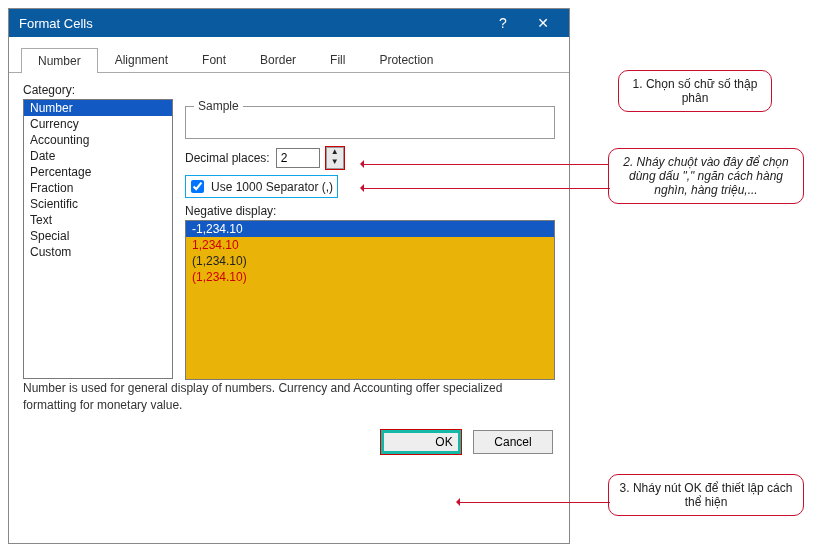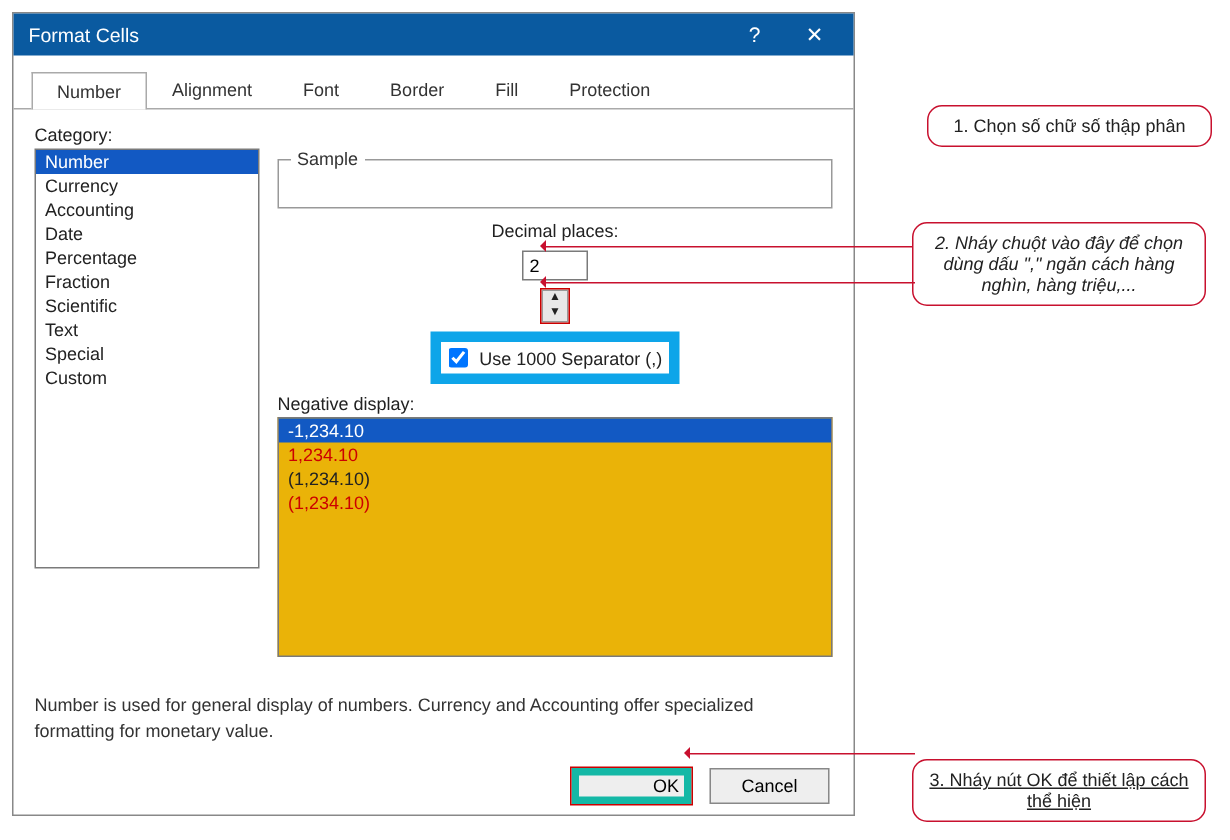--- a/index.html
+++ b/index.html
@@ -26,40 +26,40 @@
   .cat-list {
     width: 150px; height: 280px; border: 1px solid #7a7a7a; overflow: auto; background: #fff;
   }
   .cat-item { padding: 1px 6px; cursor: pointer; }
   .cat-item.sel { background: #1259c3; color: #fff; }
   .rightcol { flex: 1; }
   fieldset.sample {
     border: 1px solid #999; margin: 0 0 8px 0; padding: 6px 8px 10px 8px; height: 40px;
   }
   fieldset.sample legend { font-size: 12px; padding: 0 4px; color: #333; }
-  .row { display: flex; align-items: center; gap: 6px; margin-bottom: 6px; flex-direction: column; }
+  .row { display: flex; align-items: center; gap: 6px; margin-bottom: 6px; }
   .dec-input {
     width: 44px; height: 20px; border: 1px solid #7a7a7a; font-size: 12px; padding: 0 4px;
   }
   .spinner { display: flex; flex-direction: column; border: 1px solid #999; outline: 1px solid #c00; }
   .spin-btn { width: 16px; height: 10px; font-size: 8px; line-height: 8px; text-align: center; background: #e8e8e8; cursor: pointer; }
-  .chk { border: 7px solid #0ea5e9; display: inline-flex; align-items: center; padding: 1px 4px 1px 1px; gap: 4px; }
+  .chk { border: 1px solid #0ea5e9; display: inline-flex; align-items: center; padding: 1px 4px 1px 1px; gap: 4px; }
   .neg-list {
     border: 1px solid #7a7a7a; height: 160px; background: #eab308; padding: 0;
   }
   .neg-item { padding: 1px 6px; }
   .neg-item.sel { background: #1259c3; color: #fff; }
   .neg-item.red { color: #c00; }
-  .desc { margin-top: 24px; font-size: 12px; color: #333; line-height: 1.4; max-width: 520px; }
+  .desc { font-size: 12px; color: #333; line-height: 1.4; max-width: 520px; }
   .btnrow { display: flex; justify-content: flex-end; gap: 12px; padding: 8px 16px 12px 0; }
   .btn {
     min-width: 80px; height: 24px; border: 1px solid #888; background: #eee; font-size: 12px; cursor: pointer;
     display: inline-flex; align-items: center; justify-content: center;
   }
-  .btn.primary { border: 5px solid #14b8a6; outline: 1px solid #c00; padding-left: 46px; }
+  .btn.primary { border: 3px solid #14b8a6; outline: 1px solid #c00; padding-left: 46px; }
 
   
   .callout {
     position: absolute; border: 1px solid #c8102e; border-radius: 10px;
     background: #fff; padding: 6px 10px; font-size: 12px; color: #222; text-align: center;
     max-width: 200px;
   }
   .arrow { position: absolute; height: 1px; background: #c8102e; }
   .arrow::before {
     content: ""; position: absolute; left: -6px; top: -4px;
@@ -134,20 +134,20 @@
 
     <div class="desc">Number is used for general display of numbers.  Currency and Accounting offer specialized formatting for monetary value.</div>
   </div>
 
   <div class="btnrow">
     <div class="btn primary">OK</div>
     <div class="btn">Cancel</div>
   </div>
 </div>
 
-<div class="callout" style="left:618px; top:70px; width:190px;">1. Chọn số chữ số thập phân</div>
+<div class="callout" style="left:618px; top:70px; width:154px;">1. Chọn số chữ số thập phân</div>
 <div class="arrow" style="left:362px; top:164px; width:258px;"></div>
 
 <div class="callout" style="left:608px; top:148px; width:196px;font-style:italic;">2. Nháy chuột vào đây để chọn dùng dấu "," ngăn cách hàng nghìn, hàng triệu,...</div>
 <div class="arrow" style="left:362px; top:188px; width:248px;"></div>
 
-<div class="callout" style="left:608px; top:506px; width:196px;text-decoration:underline;">3. Nháy nút OK để thiết lập cách thể hiện</div>
+<div class="callout" style="left:608px; top:474px; width:196px;">3. Nháy nút OK để thiết lập cách thể hiện</div>
 <div class="arrow" style="left:458px; top:502px; width:152px;"></div>
 
 </body></html>

